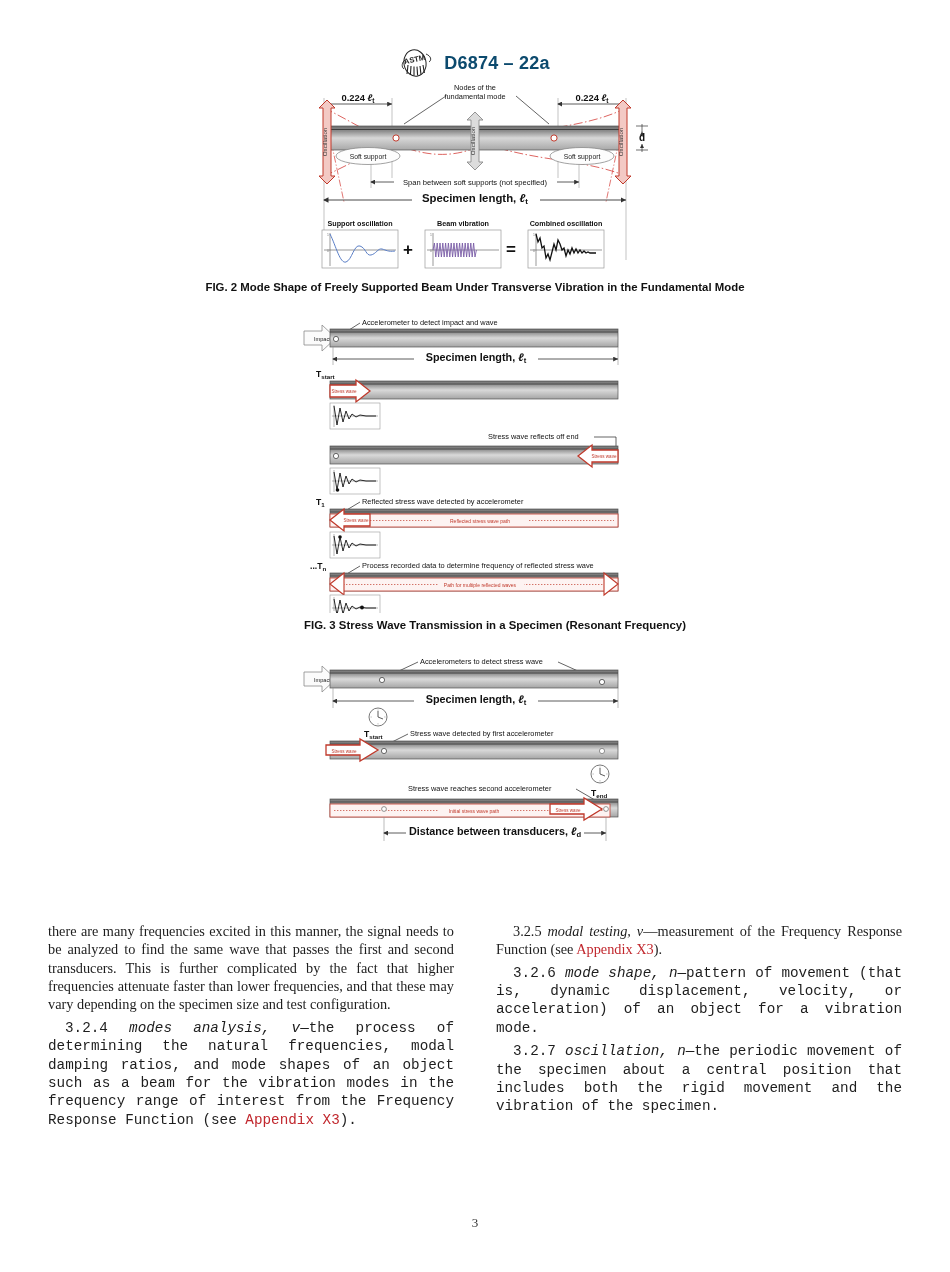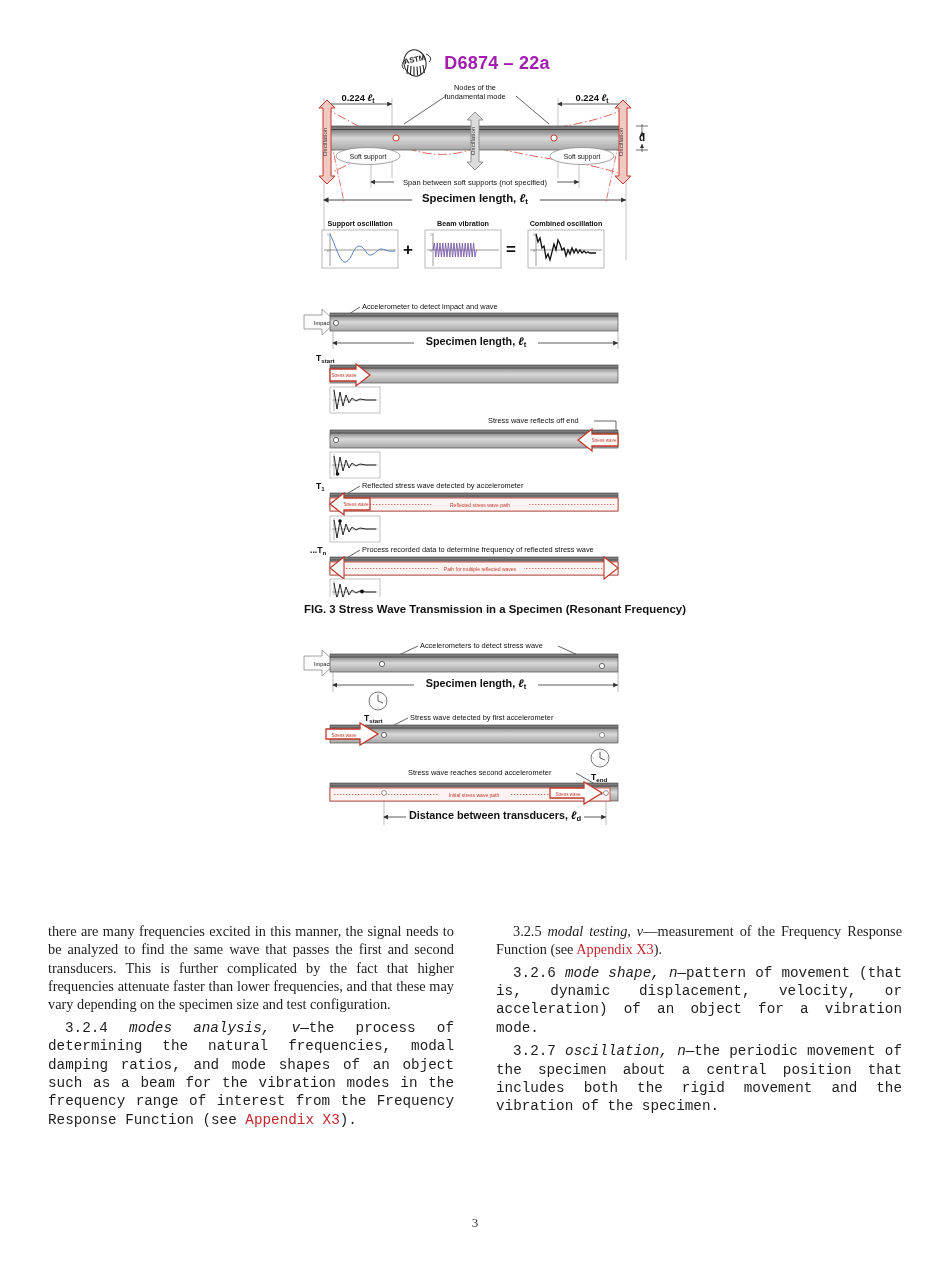--- a/index.html
+++ b/index.html
@@ -16,21 +16,21 @@
   
   .doc-header{
     display:flex; align-items:center; justify-content:center;
     gap:10px;
     padding-top:48px;
   }
   .astm-logo{ width:34px; height:30px; display:block; }
   .doc-designation{
     font-family:"Liberation Sans", sans-serif;
     font-weight:bold; font-size:18px; letter-spacing:.2px;
-    color:#a21caf;
+    color:#0c4a6e;
   }
 
   
   .figure{ margin:0 auto; }
   .fig-caption{
     font-family:"Liberation Sans", sans-serif;
     font-weight:bold; font-size:11.4px;
     text-align:center; color:#111;
   }
 
@@ -211,20 +211,21 @@
         <text x="266" y="148" text-anchor="middle" font-size="7.2" font-weight="bold" fill="#111">Combined oscillation</text>
         <rect x="228" y="152" width="76" height="38" fill="#fff" stroke="#9a9a9a" stroke-width="0.7"></rect>
         <line x1="236" y1="155" x2="236" y2="188" stroke="#555" stroke-width="0.6"></line>
         <line x1="230" y1="172" x2="302" y2="172" stroke="#555" stroke-width="0.6"></line>
         <path d="M236 156 l2 8 l2 -4 l2 10 l2 -2 l2 12 l2 -4 l2 6 l2 -8 l2 -8 l2 6 l2 -10 l2 4 l2 6 l2 -2 l2 8 l2 -6 l2 4 l2 -6 l2 5 l2 -4 l2 4 l2 -3 l2 3 l2 -2 l2 2 l2 -1 l2 1 l2 0 l2 0 l2 0" fill="none" stroke="#111" stroke-width="1.3"></path>
         <text x="233" y="158" font-size="3.4" fill="#777">1</text>
         <text x="233" y="174" font-size="3.4" fill="#777">0</text>
       </g>
     </svg>
   </div>
+  <div class="fig-caption" style="margin-top:4px;">FIG. 2 Mode Shape of Freely Supported Beam Under Transverse Vibration in the Fundamental Mode</div>
 </div>
 
 <div class="figure" style="margin-top:22px;">
   <div class="figwrap" style="width:350px;">
     <svg viewBox="0 0 350 298" width="350" height="298">
       <defs>
         <linearGradient id="beamG3" x1="0" y1="0" x2="0" y2="1">
           <stop offset="0" stop-color="#6e6e6e"></stop>
           <stop offset="0.2" stop-color="#919191"></stop>
           <stop offset="0.5" stop-color="#d9d9d9"></stop>

